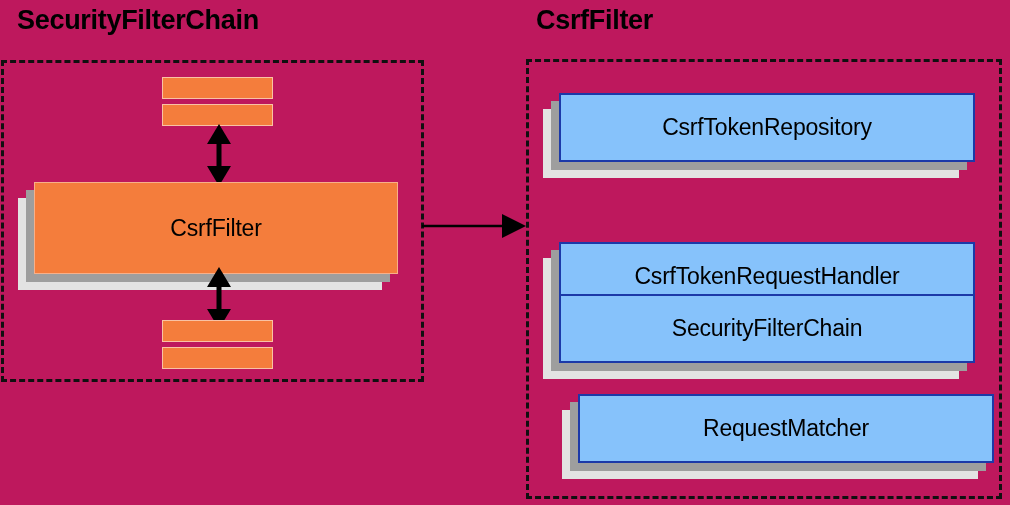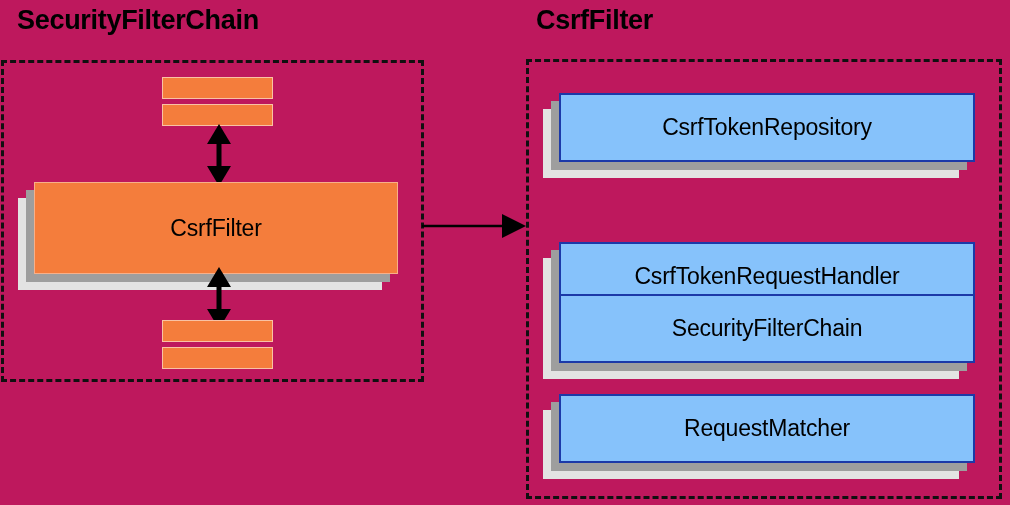--- a/index.html
+++ b/index.html
@@ -153,19 +153,19 @@
     <div class="plate-mid"></div>
     <div class="plate-front">CsrfTokenRequestHandler</div>
   </div>
 
   <div class="stack blue" style="left:559px; top:294px; width:416px; height:69px;">
     <div class="plate-back"></div>
     <div class="plate-mid"></div>
     <div class="plate-front">SecurityFilterChain</div>
   </div>
 
-  <div class="stack blue" style="left:559px; top:394px; width:416px; height:69px;">
+  <div class="stack blue" style="left:578px; top:394px; width:416px; height:69px;">
     <div class="plate-back"></div>
     <div class="plate-mid"></div>
     <div class="plate-front">RequestMatcher</div>
   </div>
 
 </div>
 
 </body></html>

